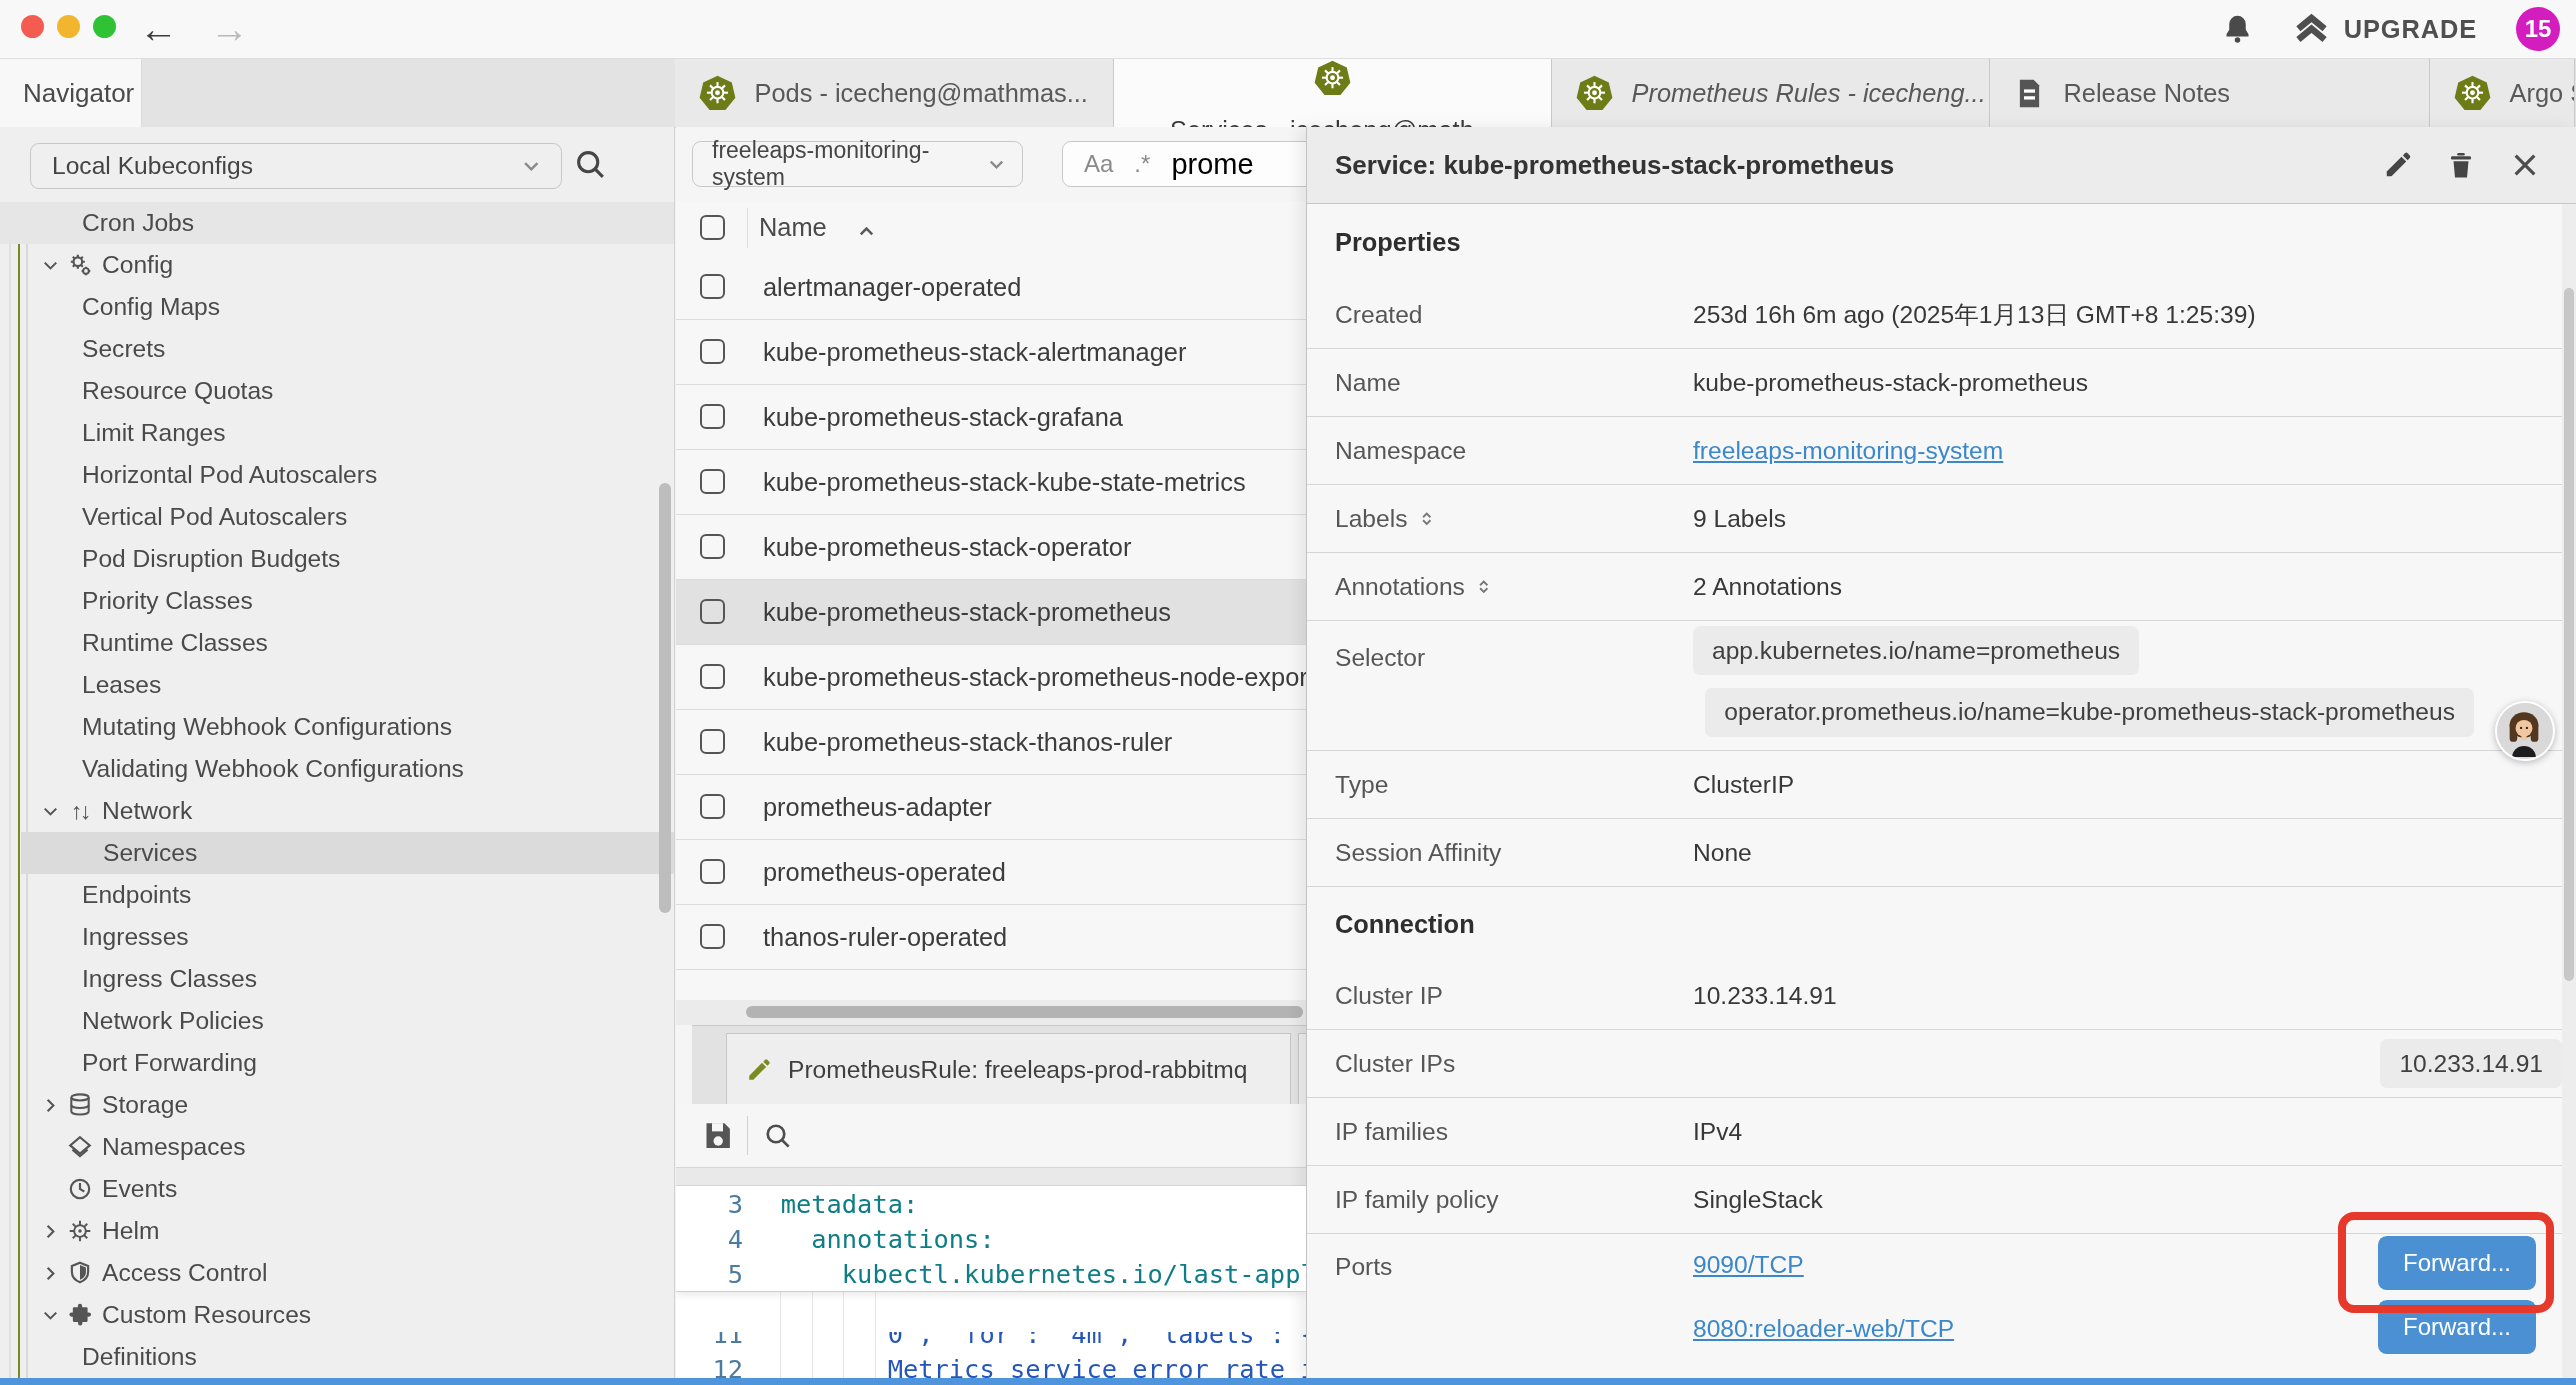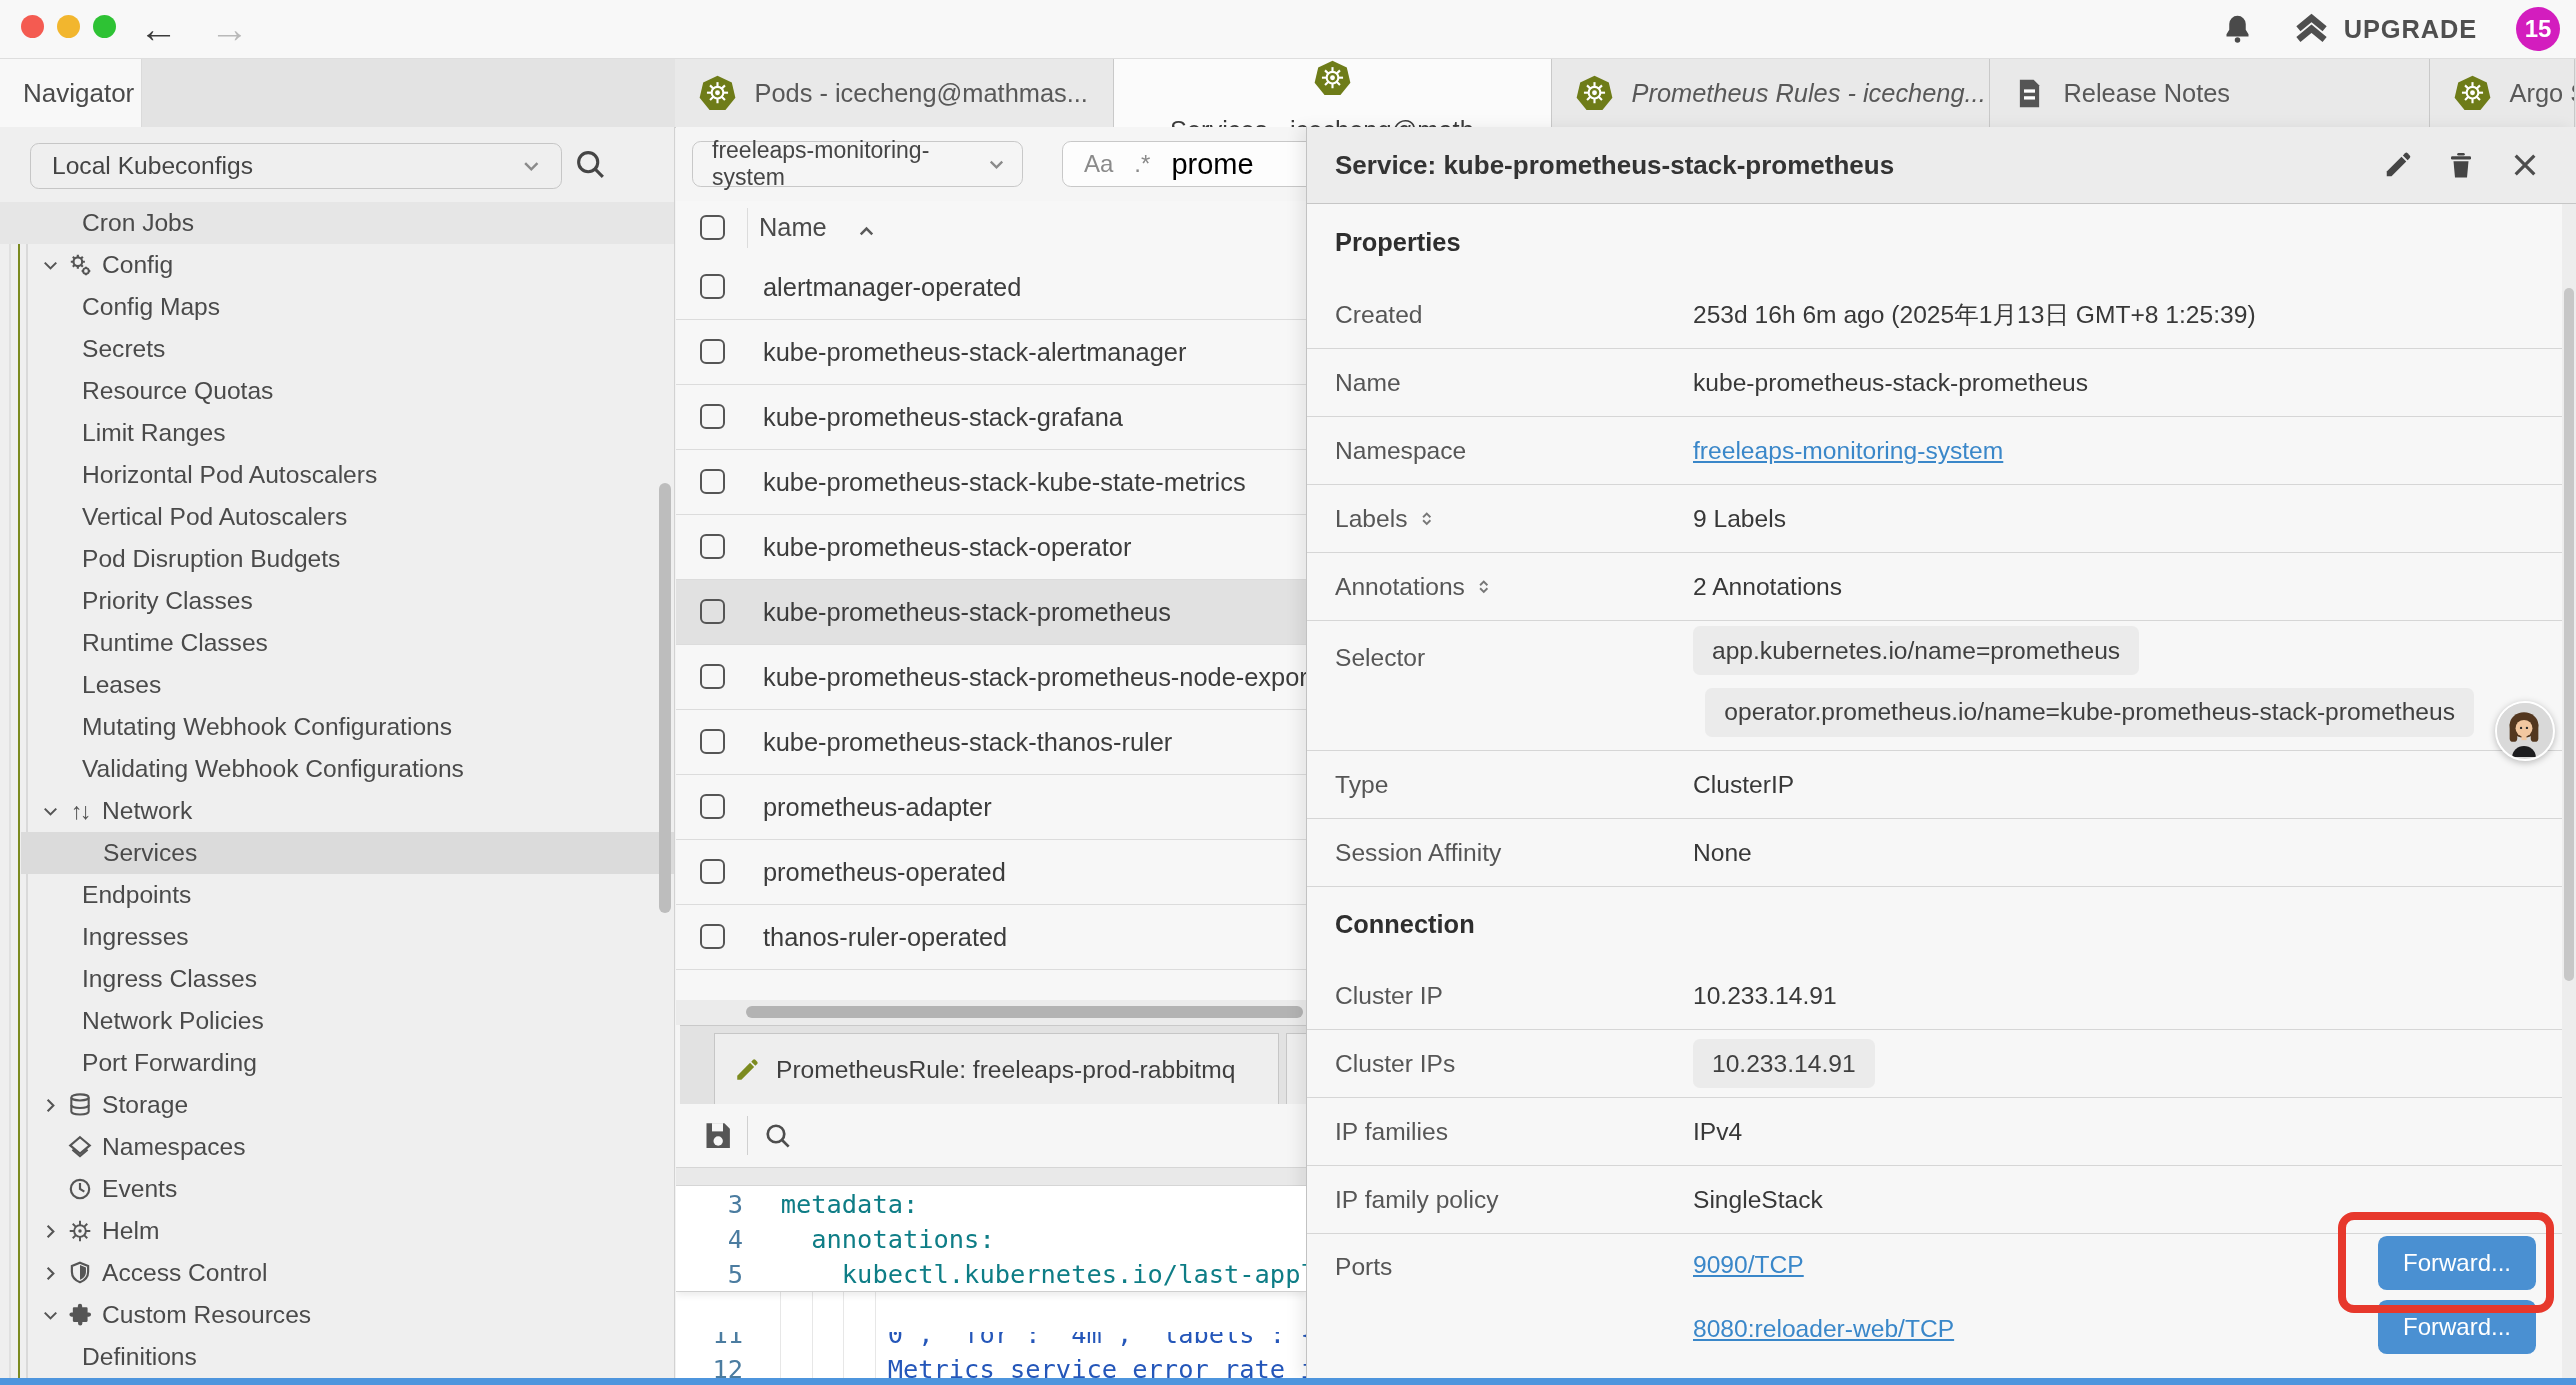--- a/index.html
+++ b/index.html
@@ -59,21 +59,21 @@
   .thead .cname{position:absolute;left:83px;top:12.3px;font-size:25.4px;color:#4a4a4a;}
   .thead .vsep{position:absolute;left:71px;top:7px;bottom:7px;width:0.9px;background:#dcdcdc;}
   .thead .sort{position:absolute;left:179px;top:19px;}
   .cb{position:absolute;left:24px;width:25.4px;height:25.4px;border:2.2px solid #555;border-radius:6.1px;box-sizing:border-box;background:transparent;}
   .rows{position:absolute;left:0;top:128px;right:0;height:745px;background:#f7f7f7;}
   .drow{position:relative;height:64px;border-bottom:0.9px solid #dcdcdc;display:flex;align-items:center;font-size:25.4px;color:#3c3c3c;}
   .drow.sel{background:#e1e1e1;}
   .drow .nm{padding-left:87px;white-space:nowrap;}
   .hscroll-zone{position:absolute;left:0;right:0;top:873px;height:24.6px;background:#ebebeb;}
   .hscroll{position:absolute;left:70px;right:2.6px;top:6.1px;height:12.3px;border-radius:6.1px;background:#b3b3b3;}
-  .bpanel-tabs{position:absolute;left:4px;right:0;top:898px;height:79px;background:#e2e2e2;border-top:0.9px solid #c9c9c9;box-sizing:border-box;}
+  .bpanel-tabs{position:absolute;left:16px;right:0;top:898px;height:79px;background:#e2e2e2;border-top:0.9px solid #c9c9c9;box-sizing:border-box;}
   .btab{position:absolute;top:7px;height:72px;background:#eeeeee;border:0.9px solid #c6c6c6;border-bottom:none;box-sizing:border-box;display:flex;align-items:center;gap:16px;padding:0 19px;font-size:24.6px;color:#3f3f3f;overflow:hidden;white-space:nowrap;}
   .btab.t1{left:34px;width:565px;}
   .btab.t2{left:606px;width:70px;}
   .bpanel-toolbar{position:absolute;left:0;right:0;top:977px;height:63px;background:#f6f6f6;display:flex;align-items:center;}
   .bpanel-toolbar .vline{width:0.9px;height:39px;background:#d0d0d0;margin:0 14px 0 12.3px;}
   .bpanel-toolbar .ic1{margin-left:25.4px;}
   .grayband{position:absolute;left:0;right:0;top:1040px;height:19px;background:#e9e9e9;border-top:0.9px solid #d6d6d6;border-bottom:0.9px solid #d6d6d6;box-sizing:border-box;}
   .editor{position:absolute;left:0;right:0;top:1059px;bottom:0;background:#ffffff;overflow:hidden;font-family:"DejaVu Sans Mono",monospace;font-size:25.4px;}
   .eline{display:flex;height:35px;align-items:center;white-space:pre;}
   .eline .gut{flex:0 0 67px;text-align:right;padding-right:21px;color:#4b7ca0;}
@@ -652,21 +652,21 @@
           </span>
           <span class="kvalue">None</span>
         </div>
         <div class="sectionrow" style="height: 75px; border-bottom: none;">Connection</div>
         <div class="krow" style="height: 68px;">
           <span class="klabel">
             <span>Cluster IP</span>
           </span>
           <span class="kvalue">10.233.14.91</span>
         </div>
-        <div class="krow" style="height: 68px;">
+        <div class="krow" style="height: 68px; justify-content: space-between;">
           <span class="klabel">
             <span>Cluster IPs</span>
           </span>
           <span class="kvalue">
             <span class="chip">10.233.14.91</span>
           </span>
         </div>
         <div class="krow" style="height: 68px;">
           <span class="klabel">
             <span>IP families</span>

